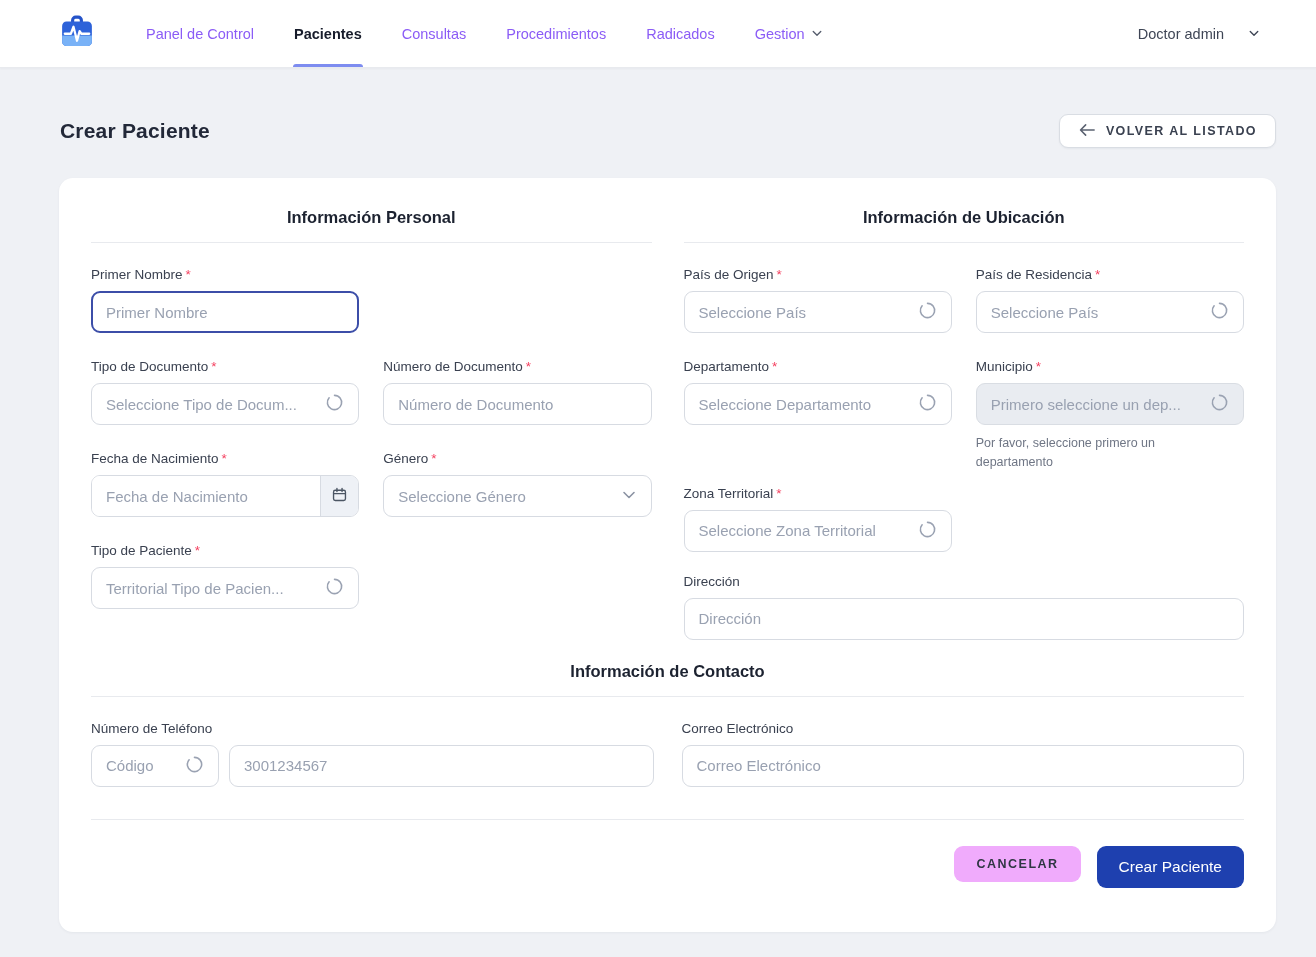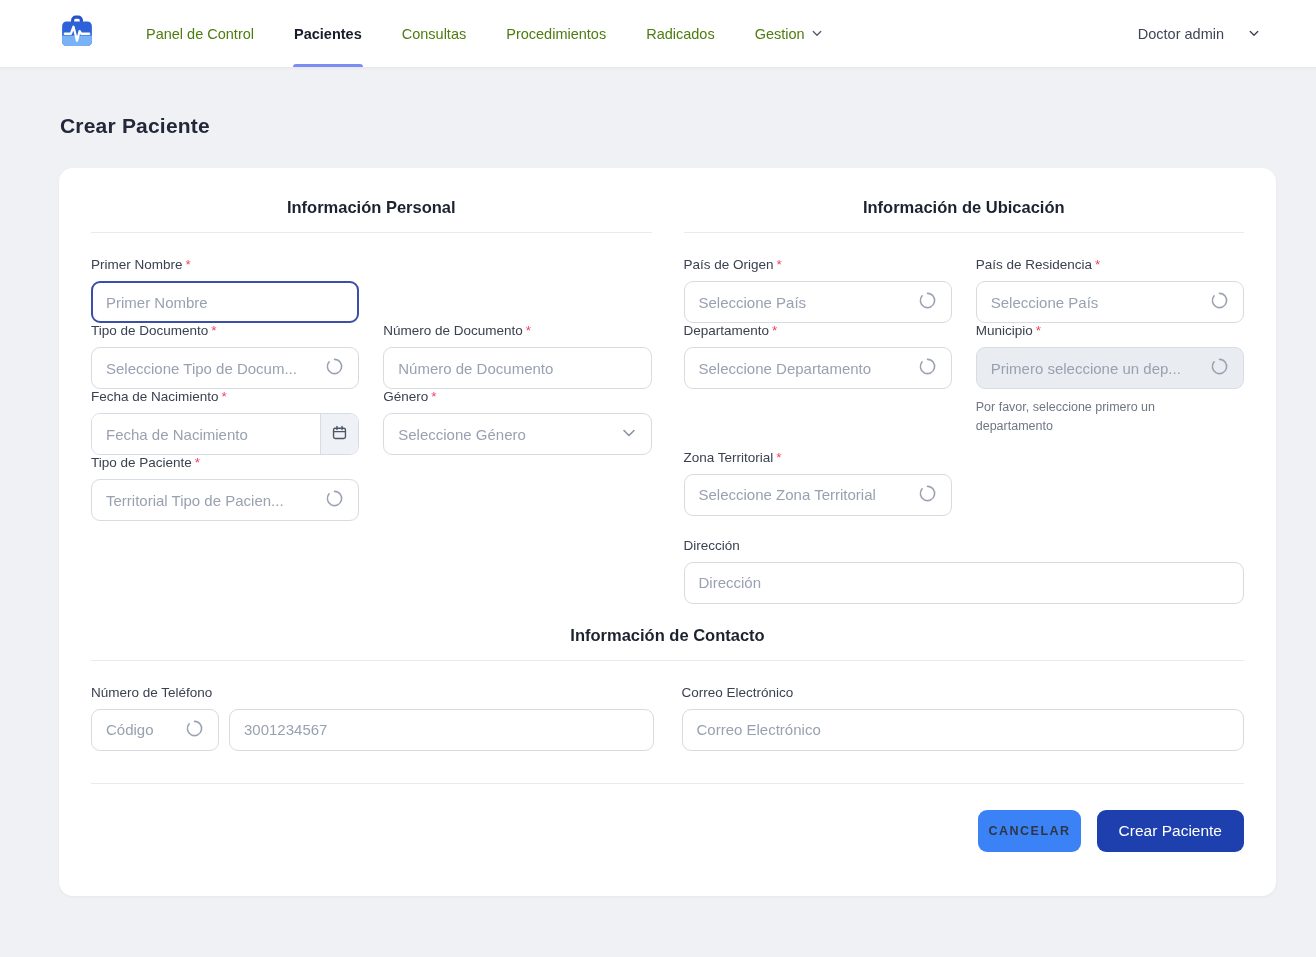--- a/index.html
+++ b/index.html
@@ -21,21 +21,21 @@
     box-shadow: 0 1px 2px rgba(20,30,60,.04);
   }
   .navbar .logo {
     display: flex; align-items: center;
     margin-right: 48px;
   }
   .nav-items { display: flex; align-items: stretch; gap: 40px; }
   .nav-item {
     position: relative;
     display: flex; align-items: center; gap: 6px;
-    font-size: 14.5px; color: #4d7c0f;
+    font-size: 14.5px; color: #8b5cf6;
     cursor: pointer;
   }
   .nav-item.active { color: #171c2b; font-weight: 700; }
   .nav-item.active::after {
     content: "";
     position: absolute; left: -1px; right: -1px; bottom: 0;
     height: 3px; border-radius: 3px 3px 0 0;
     background: #7d8cf0;
   }
   .nav-spacer { flex: 1; }
@@ -73,20 +73,21 @@
 
   .section-title {
     font-size: 16.5px; font-weight: 700; color: #1c2230;
     padding-bottom: 15px; border-bottom: 1px solid #e8eaee;
     margin-bottom: 24px;
     text-align: center;
   }
 
   .field-row {
     display: grid; grid-template-columns: 1fr 1fr; column-gap: 24px;
+    margin-bottom: 26px;
   }
   .field-label {
     display: block; font-size: 13.5px; color: #3a4150; margin-bottom: 9px;
   }
   .req { color: #f43f5e; margin-left: 3px; }
 
   .text-input, .select-box, .addon-input {
     width: 100%; height: 42px;
     border: 1px solid #d7dbe2; border-radius: 9px;
     background: #fff;
@@ -131,22 +132,22 @@
   .contact-grid { display: grid; grid-template-columns: 1fr 1fr; column-gap: 28px; }
   .phone-row { display: flex; gap: 10px; }
   .phone-code { width: 128px; flex: 0 0 auto; }
   .phone-num { flex: 1; }
 
   .footer-divider { border-top: 1px solid #e8eaee; margin-top: 32px; }
   .actions {
     display: flex; justify-content: flex-end; gap: 16px; margin-top: 26px;
   }
   .btn-cancel {
-    height: 42px; padding: 0 10px; border: none; border-radius: 9px;
-    background: #3b82f6; color: #2f3643;
+    height: 36px; padding: 0 22px; border: none; border-radius: 9px;
+    background: #f0abfc; color: #2f3643;
     font-family: "Liberation Sans", sans-serif;
     font-size: 12.5px; font-weight: 700; letter-spacing: 1.5px; cursor: pointer;
   }
   .btn-primary {
     height: 42px; padding: 0 22px; border: none; border-radius: 9px;
     background: #1e40af; color: #ffffff;
     font-family: "Liberation Sans", sans-serif;
     font-size: 15.5px; cursor: pointer;
   }
 </style>
@@ -198,20 +199,28 @@
     <span>
       <svg class="chev" viewBox="0 0 16 16">
           <polyline points="3,6 8,11 13,6" fill="none" stroke="#3e4555" stroke-width="1.8" stroke-linecap="round" stroke-linejoin="round"></polyline>
         </svg>
     </span>
   </div>
 </header>
 
 <div class="page-header">
   <h1 class="page-title">Crear Paciente</h1>
+  <button class="back-btn">
+    <span>
+      <svg width="17" height="14" viewBox="0 0 20 16">
+          <path d="M9 2 L3 8 L9 14 M3.5 8 H19" fill="none" stroke="#5a6170" stroke-width="1.8" stroke-linecap="round" stroke-linejoin="round"></path>
+        </svg>
+    </span>
+    <span>VOLVER AL LISTADO</span>
+  </button>
 </div>
 
 <div class="card">
   <div class="two-col">
 
     <div>
       <div class="section-title">Información Personal</div>
 
       <div class="field-row">
         <div>

